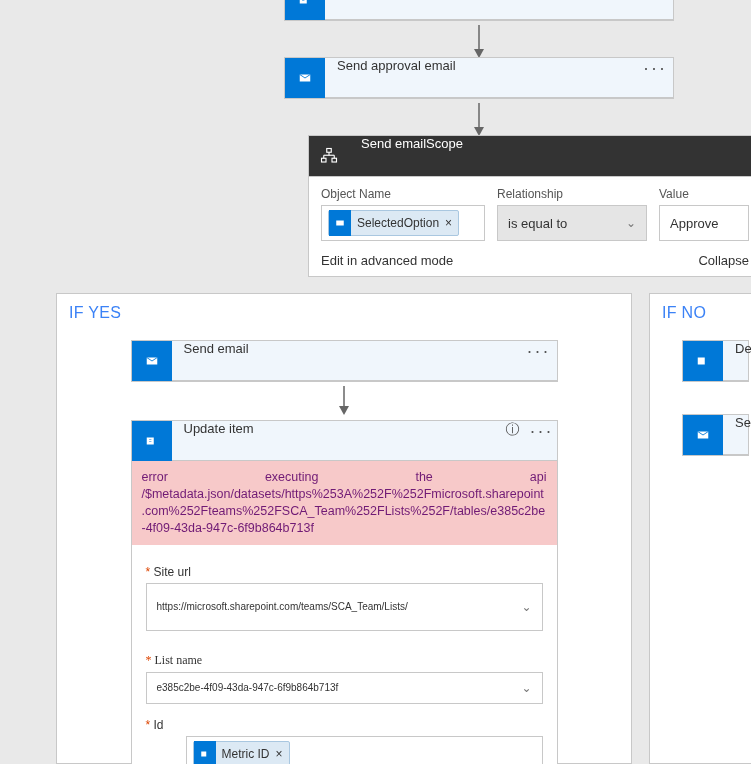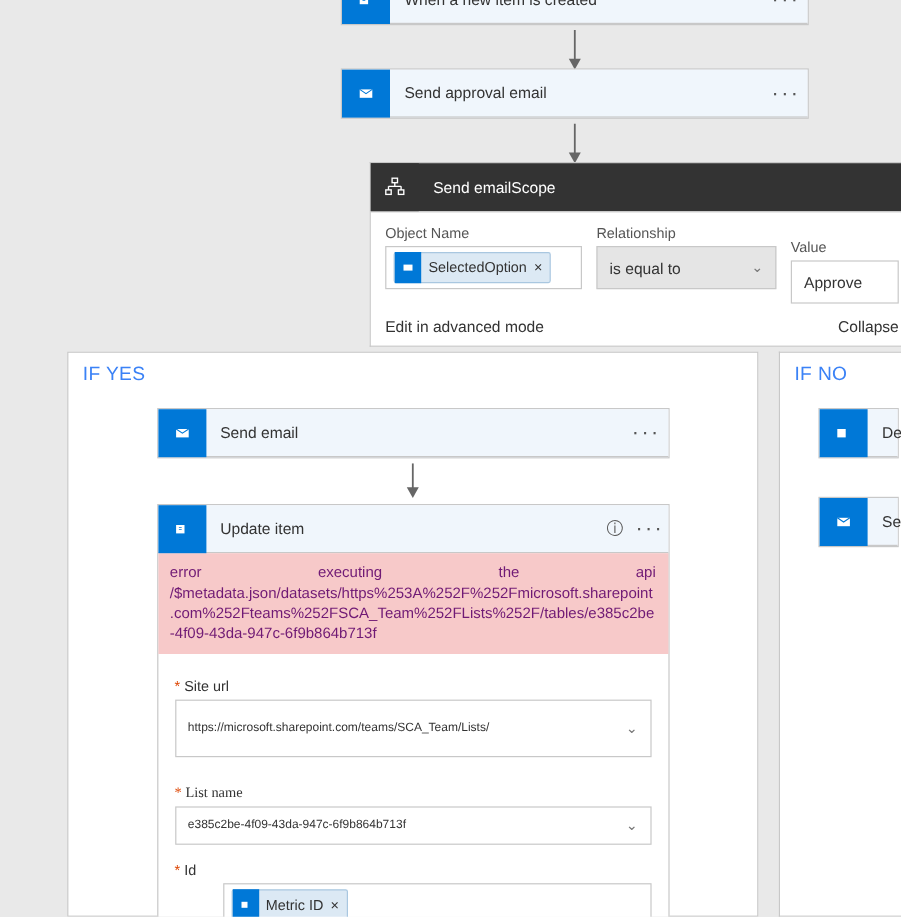--- a/index.html
+++ b/index.html
@@ -13,21 +13,21 @@
     height: 764px;
     overflow: hidden;
     position: relative;
   }
   .card {
     background: #fff;
     border: 1px solid #c8c8c8;
   }
   .card-header {
     display: flex;
-    align-items: center;
+    align-items: flex-start;
     height: 40px;
     background: #f0f6fc;
     border-bottom: 1px solid #c8c8c8;
   }
   .card-header.dark {
     background: #333;
     color: #fff;
     border-bottom: none;
   }
   .icon-box {
@@ -70,21 +70,21 @@
   .arrow line { stroke: #666; stroke-width: 1.5; }
   .arrow polygon { fill: #666; }
   .cond-row {
     display: flex;
     align-items: flex-start;
     padding: 10px 12px 4px 12px;
     gap: 12px;
     border-top: 1px solid #c8c8c8;
   }
   .cond-col { flex: 1; min-width: 0; }
-  .cond-col.last { flex: 0 0 90px; margin-top: 12px; }
+  .cond-col.last { flex: 0 0 90px; }
   .field-label {
     font-size: 12px;
     color: #555;
     margin-bottom: 4px;
   }
   .token-input {
     border: 1px solid #c8c8c8;
     background: #fff;
     height: 36px;
     display: flex;

